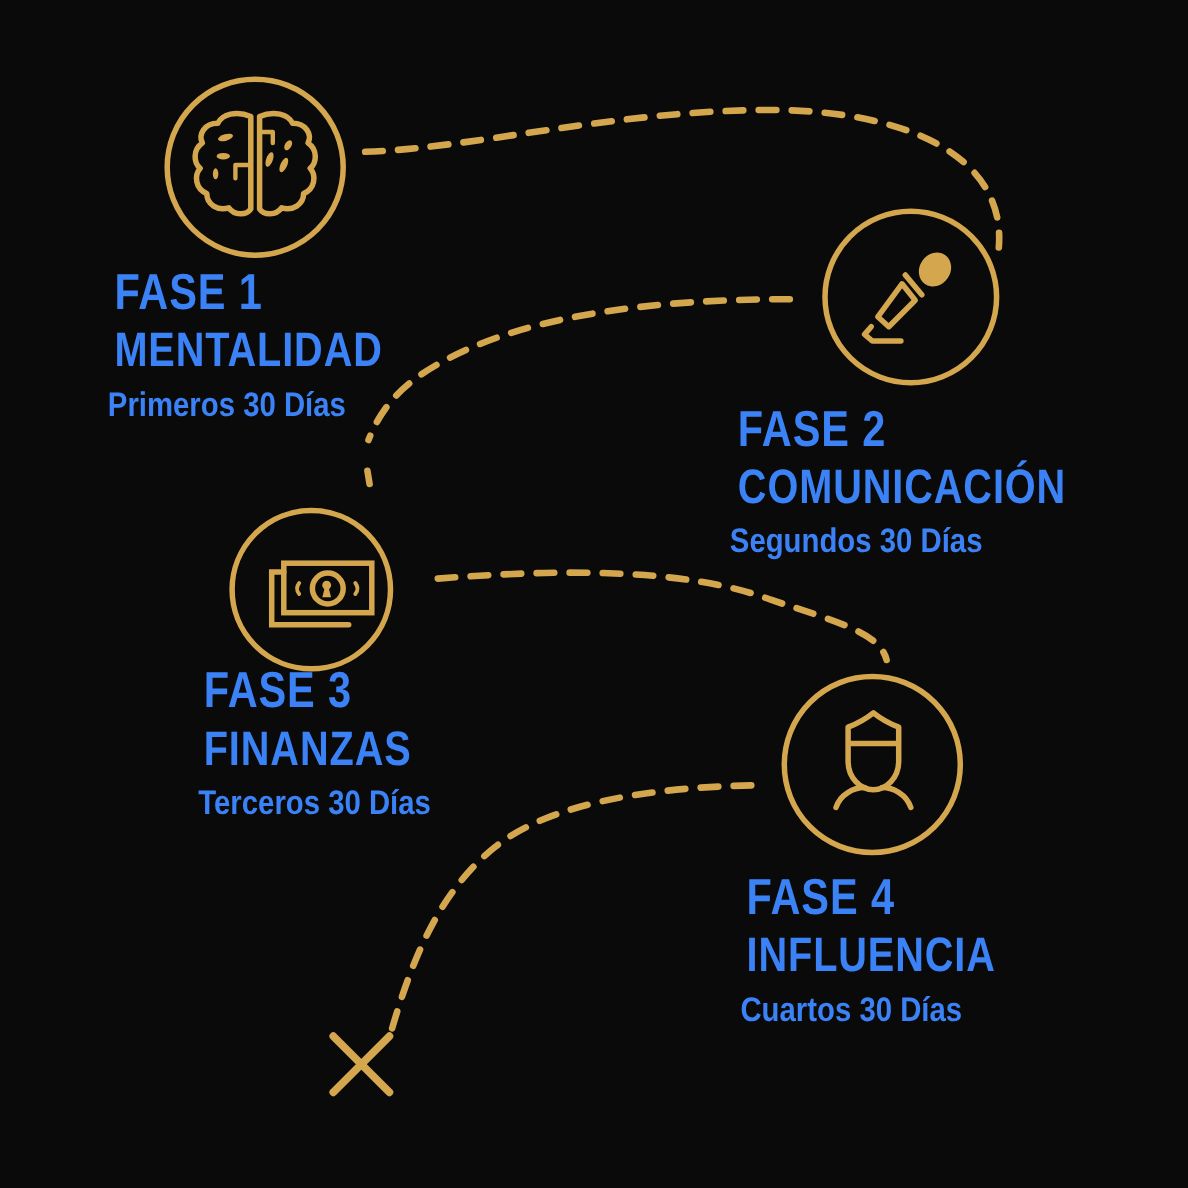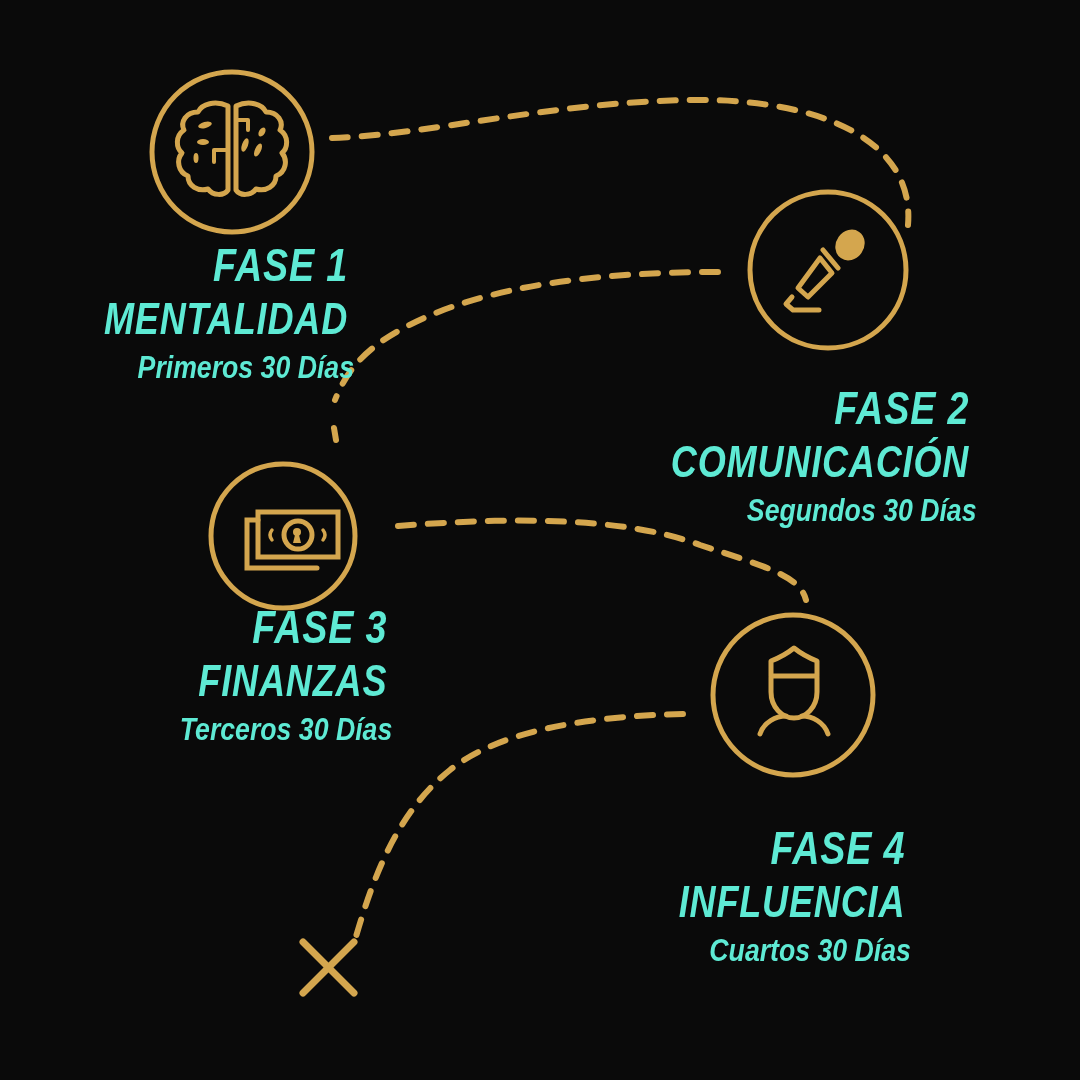--- a/index.html
+++ b/index.html
@@ -3,22 +3,22 @@
 <meta charset="utf-8">
 <style>
   html, body { margin: 0; padding: 0; }
   body {
     width: 1080px; height: 1080px; overflow: hidden;
     background: #0a0a0a; position: relative;
     font-family: "Liberation Sans", "DejaVu Sans", sans-serif;
   }
   .canvas { position: absolute; left: 0; top: 0; width: 1080px; height: 1080px; }
   .label {
-    position: absolute; text-align: right; color: #5eead4;
-    transform: translateX(-50%); white-space: nowrap; font-style: italic;
+    position: absolute; text-align: left; color: #3b82f6;
+    transform: translateX(-50%); white-space: nowrap;
   }
   .label .phase {
     display: block; font-weight: 700; font-size: 46px; line-height: 54px;
     letter-spacing: 1px; transform: scaleX(0.82); transform-origin: center;
   }
   .label .name {
     display: block; font-weight: 700; font-size: 44px; line-height: 54px;
     letter-spacing: 1px; transform: scaleX(0.82); transform-origin: center;
   }
   .label .period {
@@ -90,29 +90,29 @@
     </g>
   </g>
 </svg>
 
 <div class="label" style="left:226px; top:238px;">
   <span class="phase">FASE 1</span>
   <span class="name">MENTALIDAD</span>
   <span class="period">Primeros 30 Días</span>
 </div>
 
-<div class="label" style="left:820px; top:381px;">
+<div class="label" style="left:820px; top:362px;">
   <span class="phase">FASE 2</span>
   <span class="name">COMUNICACIÓN</span>
   <span class="period">Segundos 30 Días</span>
 </div>
 
 <div class="label" style="left:286px; top:600px;">
   <span class="phase">FASE 3</span>
   <span class="name">FINANZAS</span>
   <span class="period">Terceros 30 Días</span>
 </div>
 
-<div class="label" style="left:792px; top:821px;">
+<div class="label" style="left:792px; top:788px;">
   <span class="phase">FASE 4</span>
   <span class="name">INFLUENCIA</span>
   <span class="period">Cuartos 30 Días</span>
 </div>
 
 </body></html>

